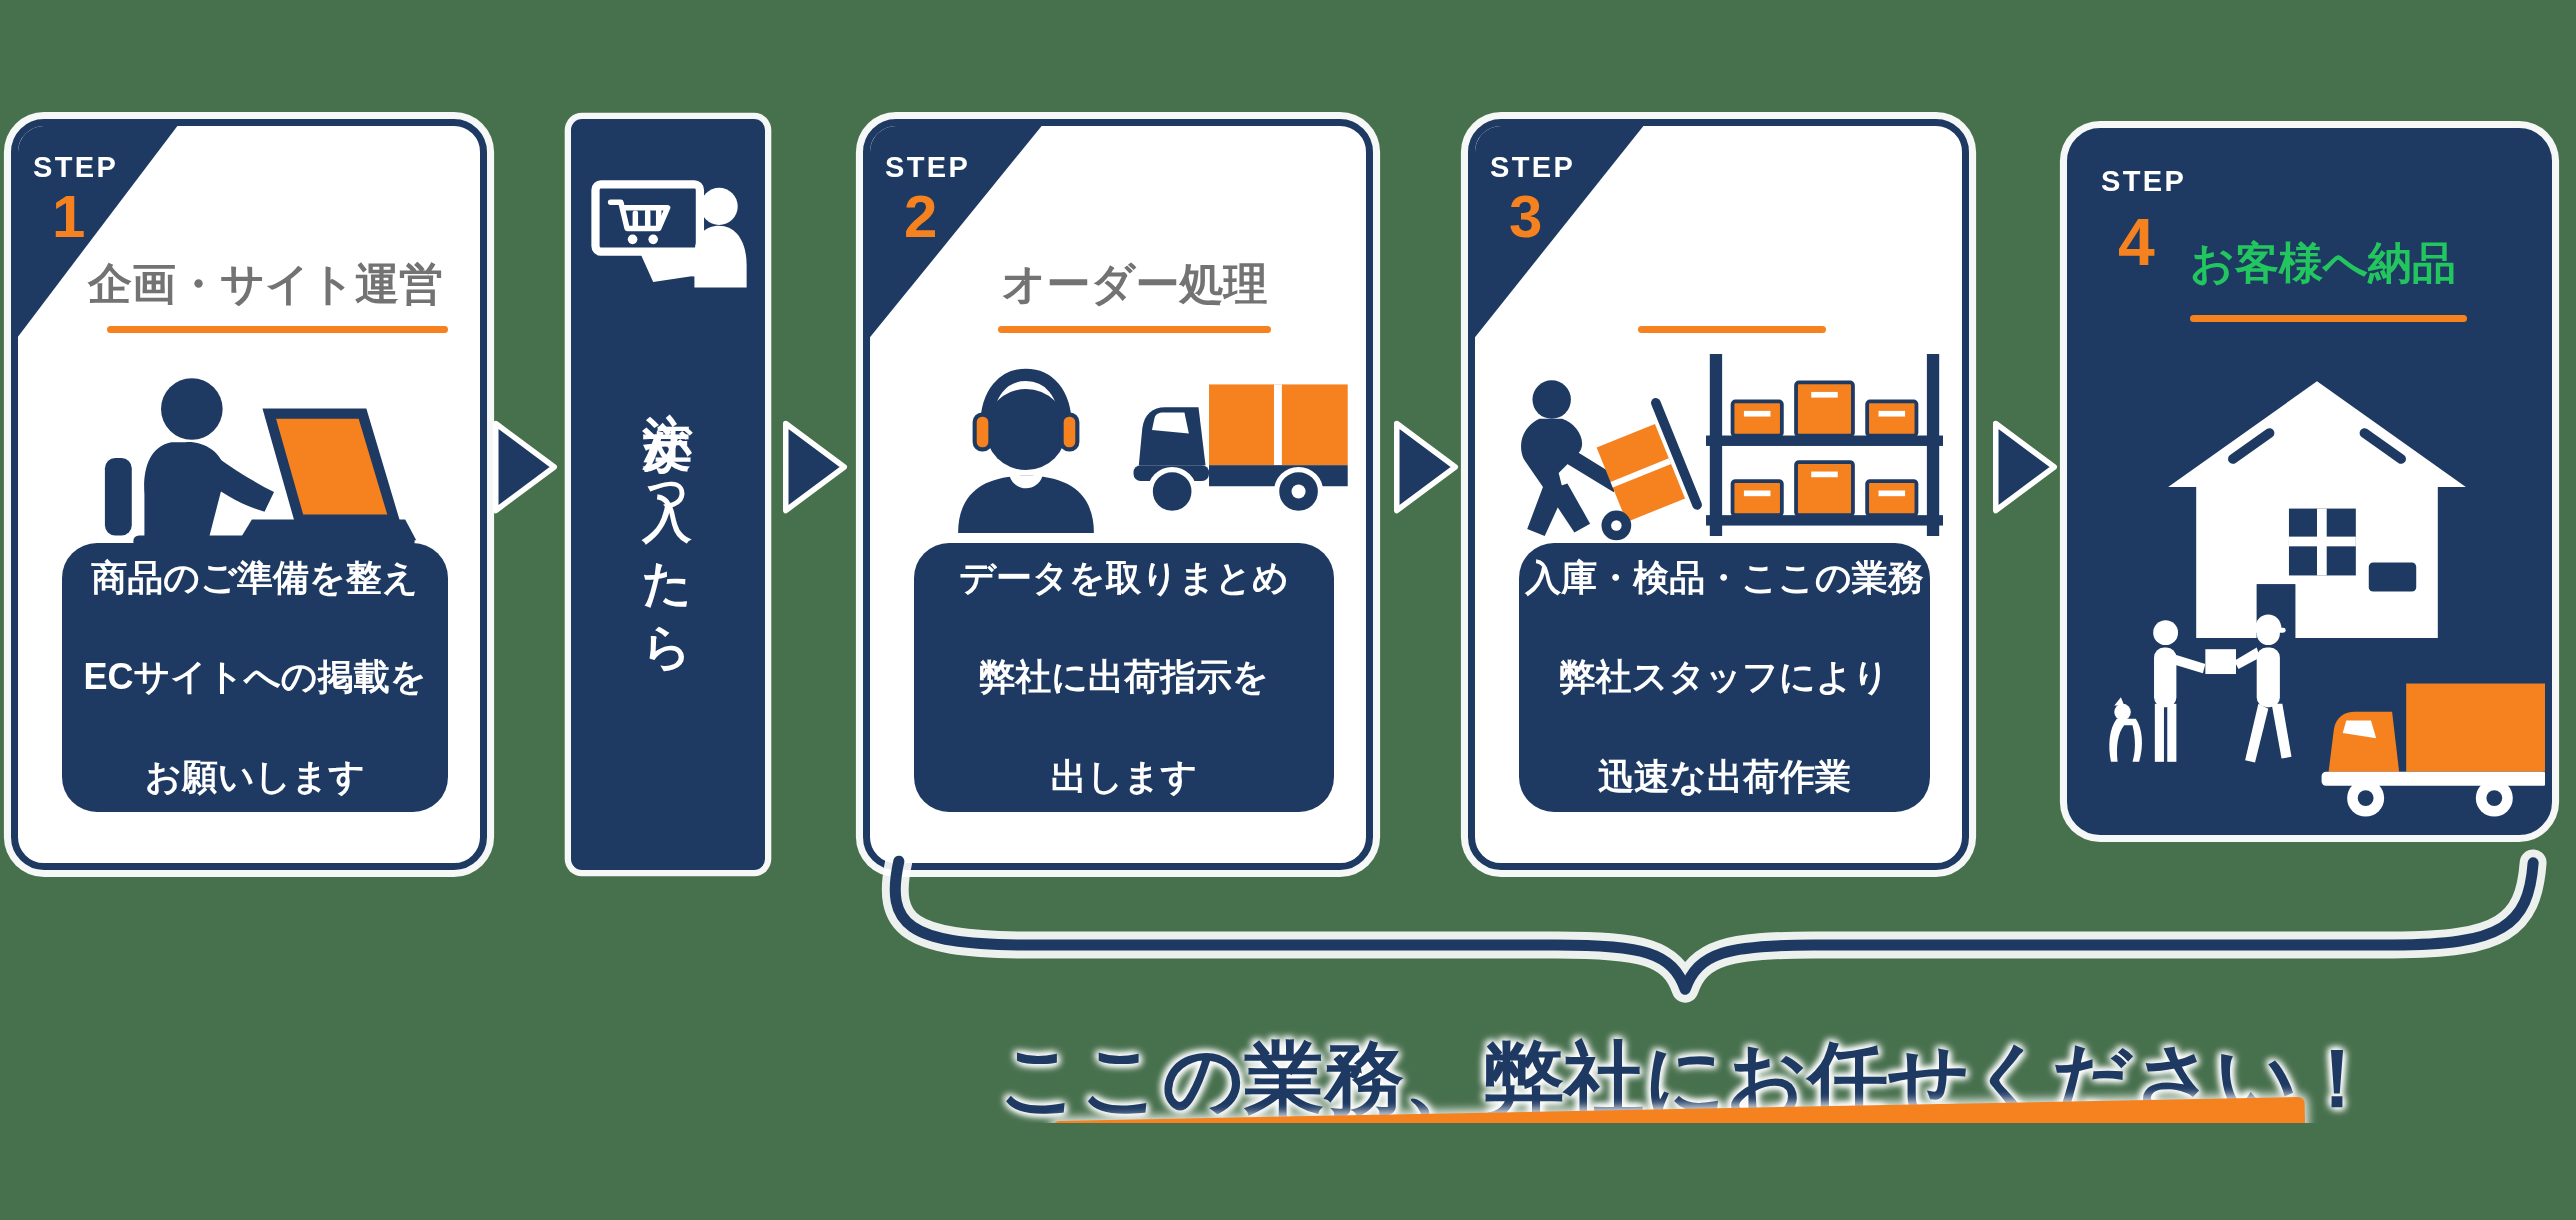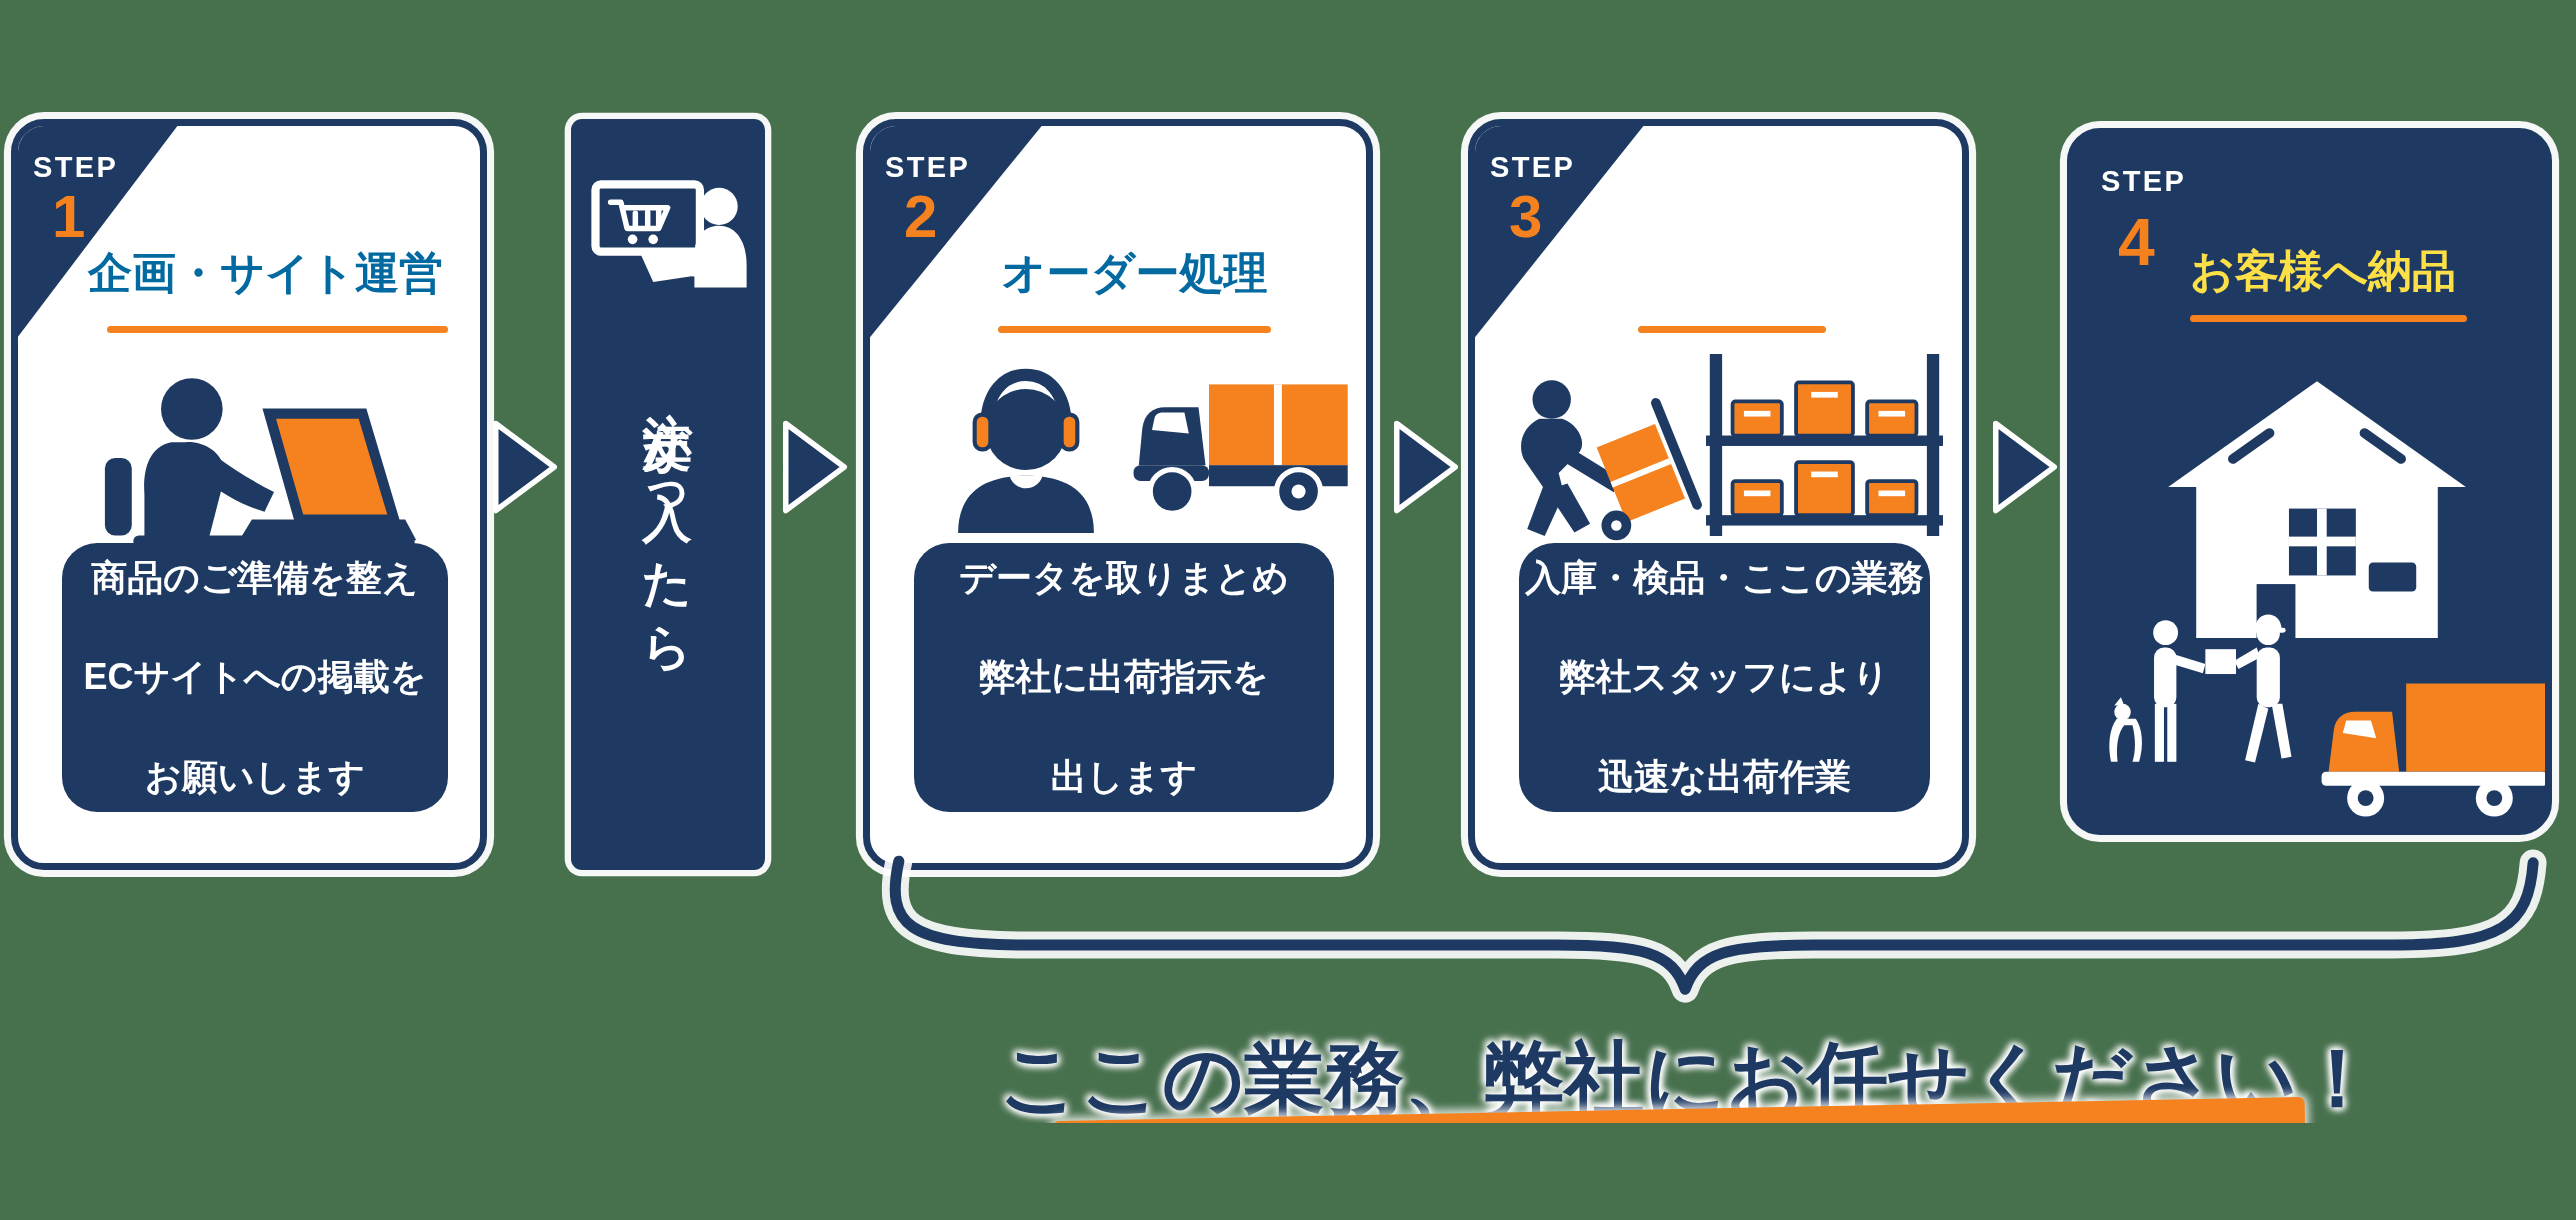--- a/index.html
+++ b/index.html
@@ -7,32 +7,32 @@
   .stage{position:relative;width:2576px;height:1123px;background:#47704d;overflow:hidden;}
 
   
   .card{position:absolute;top:119px;height:751px;background:#ffffff;border:7.1px solid #1e3a63;
         border-radius:33px;box-shadow:0 0 0 7.1px rgba(255,255,255,.95);overflow:hidden;box-sizing:border-box;}
   .card.filled{background:#1e3a63;border-color:#1e3a63;}
   .badge{position:absolute;left:-7.1px;top:-7.1px;width:62%;height:46%;background:#1e3a63;
          clip-path:polygon(0 0,60% 0,0 67%);}
   .badge-step{position:absolute;left:22px;top:32px;color:#ffffff;font-size:29px;font-weight:bold;letter-spacing:2.4px;}
   .badge-num{position:absolute;left:41px;top:68px;color:#f5821f;font-size:60px;font-weight:bold;line-height:1;}
-  .card-title{position:absolute;top:118px;left:0;right:0;text-align:center;padding-left:33px;
-              font-size:44px;font-weight:bold;color:#0369a1;white-space:nowrap;}
+  .card-title{position:absolute;top:129px;left:0;right:0;text-align:center;padding-left:33px;
+              font-size:44px;font-weight:bold;color:#737373;white-space:nowrap;}
   .title-line{position:absolute;top:200px;height:7.1px;background:#f5821f;border-radius:4px;}
   .desc-box{position:absolute;left:44px;right:32px;top:417px;bottom:51px;background:#1e3a63;
             border-radius:35px;display:flex;flex-direction:column;align-items:center;justify-content:space-between;}
   .desc-line{color:#ffffff;font-size:36px;font-weight:bold;line-height:1.95;white-space:nowrap;}
 
   
   .card4{top:128px;height:707px;}
   .card4 .badge-step{left:27px;top:30px;}
   .card4 .badge-num{left:44px;top:74px;font-size:66px;}
-  .card4 .card-title{color:#fde047;top:107px;padding-left:27px;}
+  .card4 .card-title{color:#22c55e;top:99px;padding-left:27px;}
 
   
   .connector{position:absolute;left:571px;top:119px;width:194px;height:751px;background:#1e3a63;
              border-radius:11px;box-shadow:0 0 0 6.3px rgba(255,255,255,.95);}
   .v-label{position:absolute;top:254px;left:50%;transform:translateX(-50%);
            writing-mode:vertical-rl;text-orientation:upright;color:#ffffff;
            font-size:49px;font-weight:bold;letter-spacing:8px;white-space:nowrap;}
 
   
   .flow-arrow{position:absolute;top:417px;width:68px;height:100px;}

